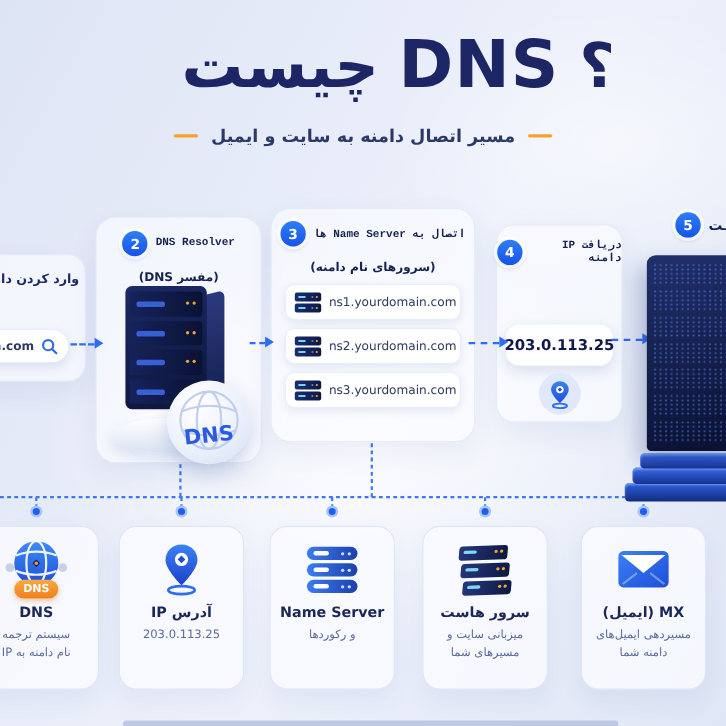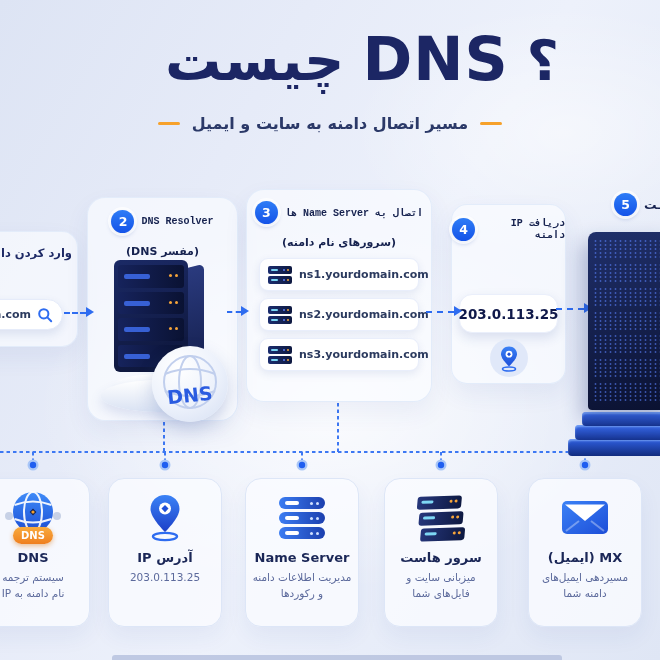--- a/index.html
+++ b/index.html
@@ -70,21 +70,21 @@
   #dns-sphere{position:absolute;left:152px;top:346px;width:76px;height:76px;border-radius:50%;z-index:4;
     background:radial-gradient(circle at 35% 28%,#ffffff,#ecf1fb 55%,#d4def2);
     box-shadow:0 8px 18px rgba(50,80,160,.22);}
 
   
   #step3-card{left:246px;top:189px;width:186px;height:213px;padding-top:11px;box-sizing:border-box;}
   .ns-list{margin-top:9px;padding:0 12px;}
   .ns-pill{height:33px;margin-bottom:7px;background:#fff;border:1px solid #e9eefb;border-radius:9px;
     box-shadow:0 3px 8px rgba(40,70,150,.10);display:flex;align-items:center;gap:7px;padding:0 8px;
     box-sizing:border-box;direction:ltr;}
-  .ns-pill .ns-text{font-size:11px;font-weight:bold;color:#2b3a5e;}
+  .ns-pill .ns-text{font-size:11px;font-weight:normal;color:#2b3a5e;}
   .mini-srv{width:24px;display:flex;flex-direction:column;gap:2px;flex:0 0 auto;}
   .mini-bar{height:8px;border-radius:2px;background:linear-gradient(90deg,#1b2d6e,#0e1940);position:relative;}
   .mini-bar::before{content:"";position:absolute;left:3px;top:3px;width:7px;height:2px;background:#79d4f2;border-radius:1px;}
   .mini-bar::after{content:"";position:absolute;right:3px;top:3px;width:2px;height:2px;border-radius:50%;
     background:#f5a43a;box-shadow:-4px 0 0 #5a7df0;}
 
   
   #step4-card{left:451px;top:204px;width:115px;height:180px;border-radius:16px;padding-top:12px;box-sizing:border-box;}
   #ip-pill{position:absolute;top:89px;left:7px;right:7px;height:37px;background:#fff;border:1px solid #eaeffb;
     border-radius:13px;box-shadow:0 5px 12px rgba(40,70,150,.14);display:flex;align-items:center;
@@ -361,37 +361,36 @@
   <div class="bcard" id="bcard-3">
     <div class="bicon">
       <div class="stack">
         <div class="stack-bar"></div>
           <div class="stack-bar"></div>
           <div class="stack-bar"></div>
       </div>
     </div>
     <div class="btitle">Name Server</div>
     <div class="bdesc" dir="rtl">
-      <span>مدیریت اطلاعات دامنه</span>
       <span>و رکوردها</span>
     </div>
   </div>
 
   <div class="bcard" id="bcard-4">
     <div class="bicon">
       <div class="stack3d">
         <div class="bar3d"></div>
           <div class="bar3d"></div>
           <div class="bar3d"></div>
       </div>
     </div>
     <div class="btitle" dir="rtl">سرور هاست</div>
     <div class="bdesc" dir="rtl">
       <span>میزبانی سایت و</span>
-      <span>فایل‌های شما</span>
+      <span>مسیر‌های شما</span>
     </div>
   </div>
 
   <div class="bcard" id="bcard-5">
     <div class="bicon">
       <svg width="46" height="34" viewBox="0 0 46 34">
         <defs>
             <linearGradient id="eg1" x1="0" y1="0" x2="1" y2="1">
           <stop offset="0" stop-color="#3b82f6"></stop>
               <stop offset="1" stop-color="#1d4ed8"></stop>

